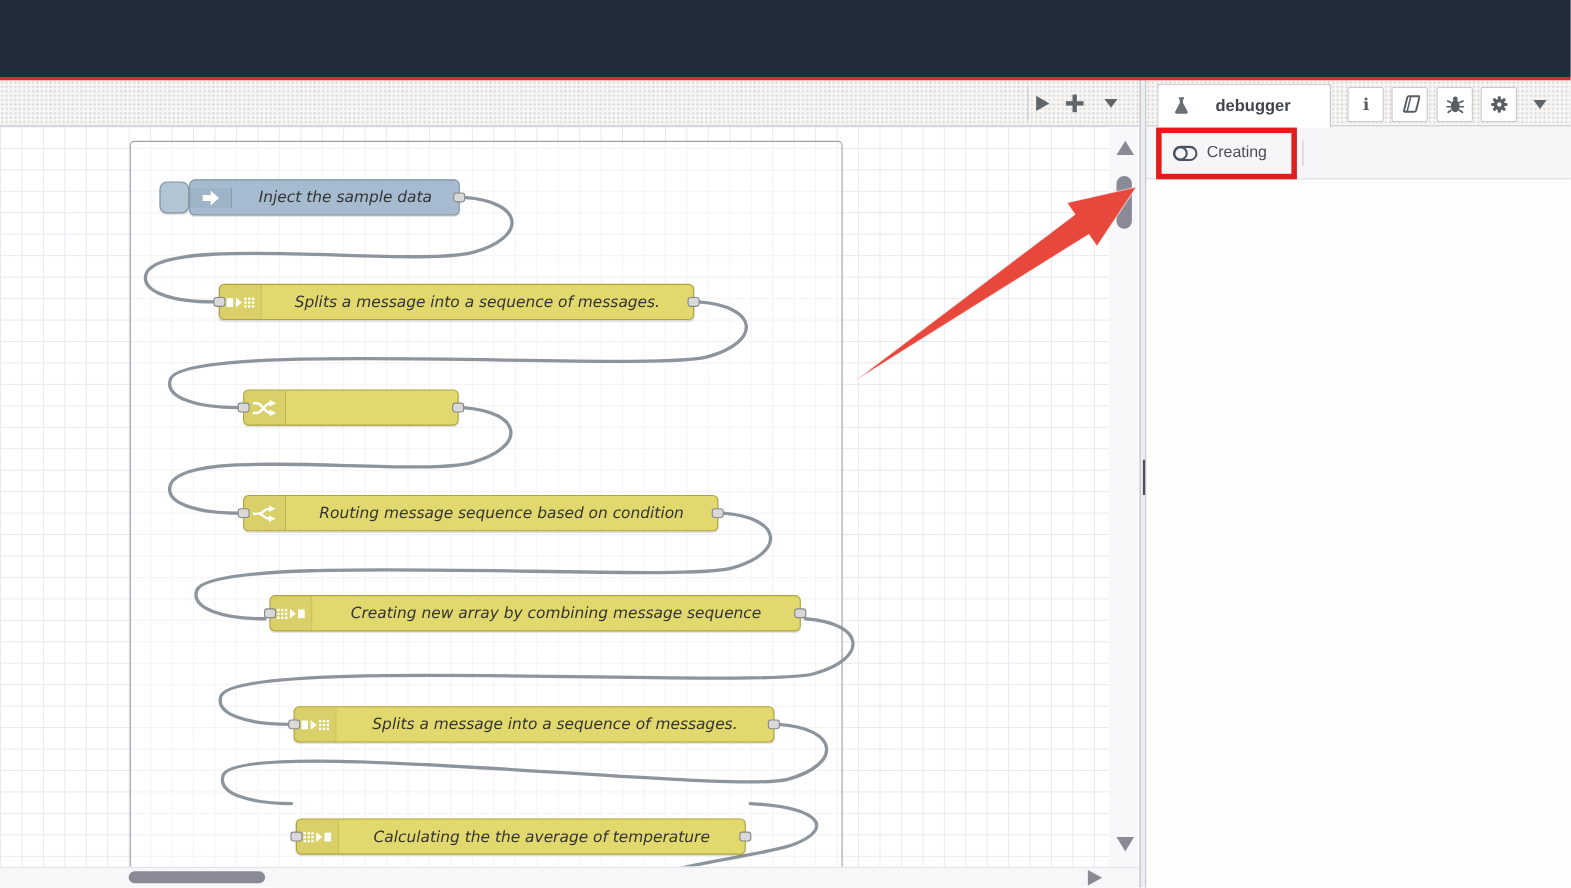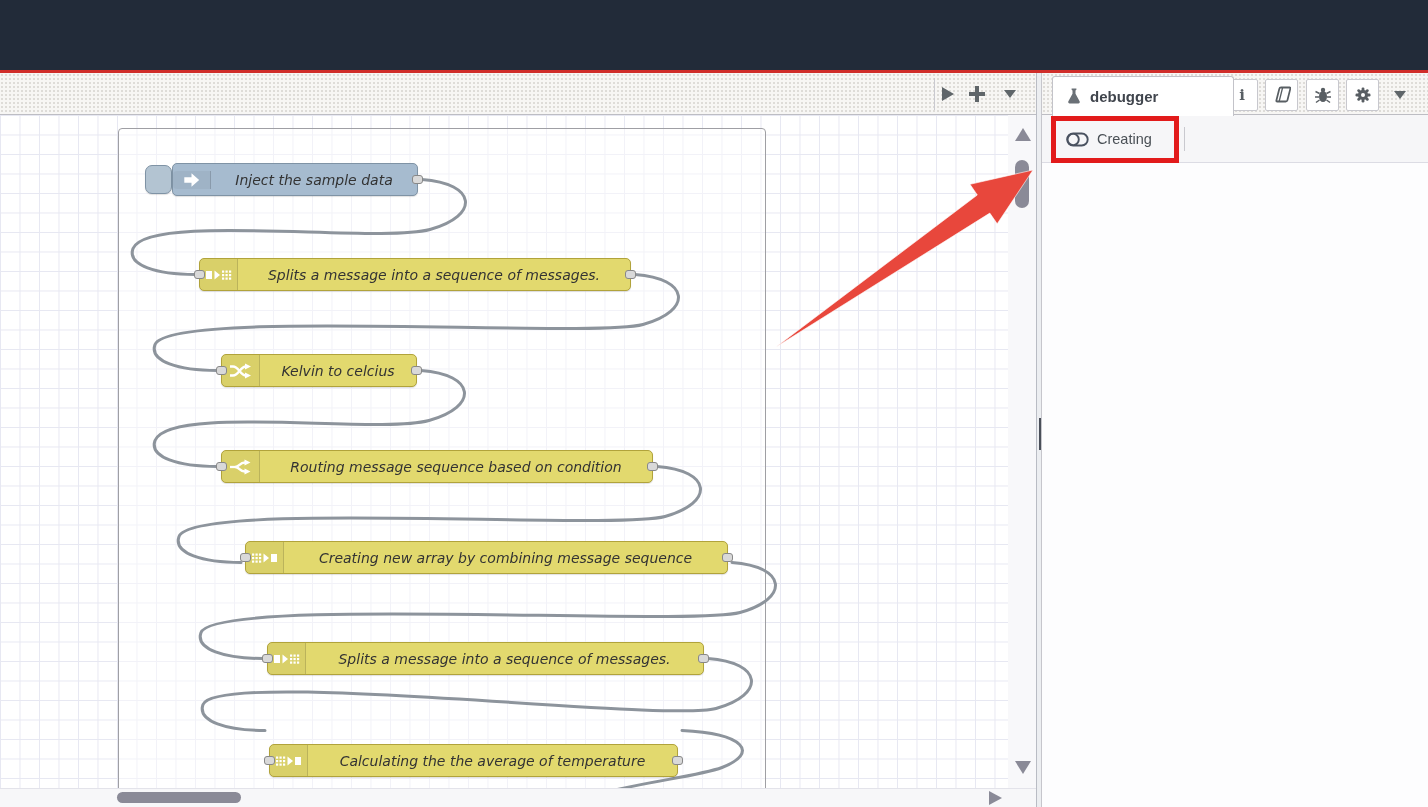--- a/index.html
+++ b/index.html
@@ -81,23 +81,23 @@
             border-left:13px solid #8a8a97; cursor:pointer; }
 
   
   .splitter { position:absolute; left:1036px; top:73px; width:6px; height:734px; background:#eceef1;
               border-left:1px solid #b9bcc4; border-right:1px solid #c6c6cc; z-index:12; cursor:col-resize; }
   .splitter-handle { position:absolute; left:1.5px; top:345px; width:2px; height:32px; background:#4a4f59; }
 
   
   .sb-strip { position:absolute; left:1042px; top:73px; width:386px; height:42px;
               border-bottom:1px solid #bdbdc3; z-index:5; }
-  .sb-tab { position:absolute; left:1052px; top:76px; width:182px; height:40px; background:#fff;
+  .sb-tab { position:absolute; left:1052px; top:76px; width:158px; height:40px; background:#fff;
             border:1px solid #c3c3c9; border-bottom:none; border-radius:3px 3px 0 0; z-index:7;
-            display:flex; align-items:center; gap:9px; padding-left:14px; cursor:pointer; }
+            display:flex; align-items:center; gap:24px; padding-left:14px; cursor:pointer; }
   .sb-tab .tab-label { font-weight:bold; font-size:15px; color:#40454d; }
   .sb-btn { position:absolute; top:79px; width:33px; height:32px; background:#fff; border:1px solid #c8c8ce;
             border-radius:2px; display:flex; align-items:center; justify-content:center; cursor:pointer; z-index:6; }
   .sb-caret { position:absolute; left:1394px; top:91px; cursor:pointer; z-index:6; }
 
   .sb-toolbar { position:absolute; left:1042px; top:115px; width:386px; height:48px; background:#f6f6f8;
                 border-bottom:1px solid #dcdce4; z-index:5; }
   .disabled-btn { position:absolute; left:1060px; top:124px; height:30px; display:flex; align-items:center;
                   gap:8px; padding:0 6px; cursor:pointer; z-index:6; }
   .disabled-btn span { font-size:14.5px; color:#4a5056; }
@@ -214,21 +214,20 @@
       </div>
       <div class="node" style="left: 221px; top: 239px; width: 196px; background: rgb(226, 217, 110); border-color: rgb(177, 163, 59);">
         <div class="node-icon">
           <svg width="23" height="16" viewBox="0 0 23 16">
             <path d="M1 3.5h3c6 0 7 9 13 9" fill="none" stroke="#fff" stroke-width="2.3"></path>
             <path d="M1 12.5h3c6 0 7-9 13-9" fill="none" stroke="#fff" stroke-width="2.3"></path>
             <path d="M16 0.5l6 3-6 3z" fill="#fff"></path>
             <path d="M16 9.5l6 3-6 3z" fill="#fff"></path>
           </svg>
         </div>
-        <div class="node-label">Kelvin to celcius</div>
         <div class="port in"></div>
         <div class="port out"></div>
       </div>
       <div class="node" style="left: 221px; top: 335px; width: 432px; background: rgb(226, 217, 110); border-color: rgb(177, 163, 59); justify-content: flex-end;">
         <div class="node-icon">
           <svg width="23" height="16" viewBox="0 0 23 16">
             <path d="M1 8h5" stroke="#fff" stroke-width="2.3"></path>
             <path d="M6 8c5 0 4-4.5 10-4.5M6 8c5 0 4 4.5 10 4.5" fill="none" stroke="#fff" stroke-width="2.3"></path>
             <path d="M15.5 0.5l6 3-6 3z" fill="#fff"></path>
             <path d="M15.5 9.5l6 3-6 3z" fill="#fff"></path>

